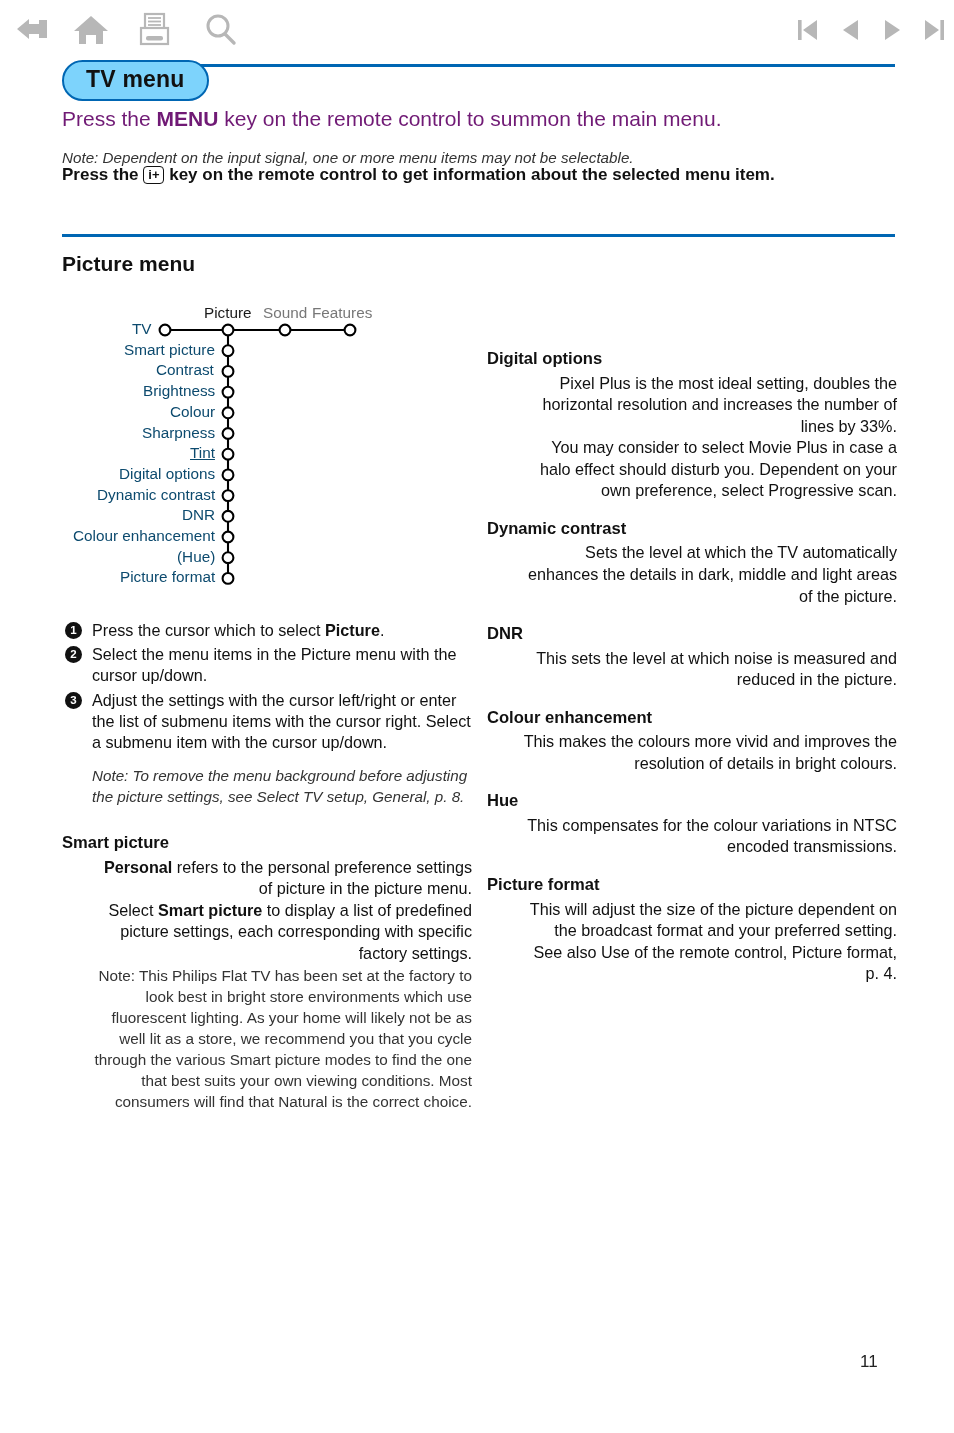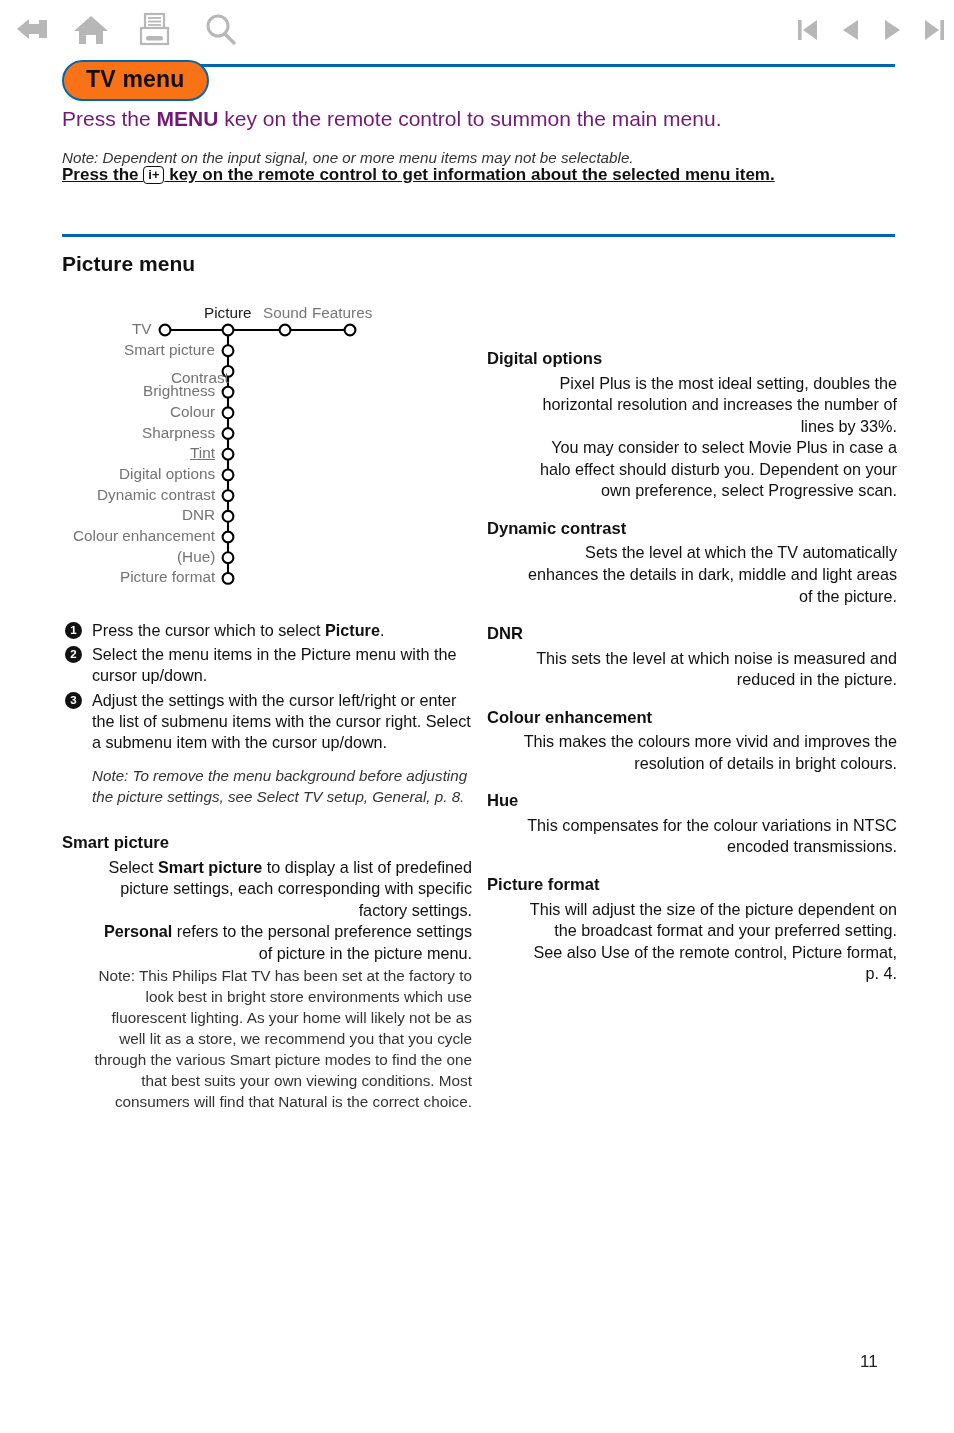--- a/index.html
+++ b/index.html
@@ -47,21 +47,21 @@
     left: 140px; top: 64px;
     width: 755px; height: 3px;
     background: #0066b3;
   }
   #tv-menu-badge {
     position: absolute;
     left: 62px; top: 60px;
     padding: 4px 22px 6px 22px;
     border: 2.4px solid #0066b3;
     border-radius: 22px;
-    background: #f97316;
+    background: #7dd3fc;
     font-size: 23px;
     font-weight: bold;
     letter-spacing: 0.2px;
     color: #111;
     line-height: 1.18;
   }
 
   
   #intro {
     position: absolute;
@@ -84,21 +84,20 @@
 
   #info-line {
     position: absolute;
     left: 62px; top: 163px;
     width: 850px;
     font-size: 17px;
     font-weight: bold;
     color: #111;
     line-height: 1.4;
     white-space: nowrap;
-    text-decoration: underline;
   }
   .iplus-icon {
     display: inline-block;
     border: 1.8px solid #111;
     border-radius: 4px;
     padding: 0px 4px 1px 4px;
     font-size: 13px;
     font-weight: bold;
     line-height: 1.18;
     vertical-align: 1px;
@@ -125,21 +124,21 @@
   
   #tree {
     position: absolute;
     left: 60px; top: 292px;
     width: 400px; height: 310px;
   }
   #tree svg { display: block; }
   .tree-label {
     position: absolute;
     font-size: 15.3px;
-    color: #737373;
+    color: #0c4a6e;
     text-align: center;
     white-space: nowrap;
   }
   .tree-col-label {
     position: absolute;
     font-size: 15.3px;
     white-space: nowrap;
   }
   .tree-col-label.active { color: #1a1a1a; }
   .tree-col-label.dim { color: #777777; }
@@ -317,21 +316,21 @@
       <circle cx="168" cy="245" r="5.4" fill="#fff" stroke="#000" stroke-width="2.1"></circle>
       <circle cx="168" cy="265.7" r="5.4" fill="#fff" stroke="#000" stroke-width="2.1"></circle>
       <circle cx="168" cy="286.4" r="5.4" fill="#fff" stroke="#000" stroke-width="2.1"></circle>
     </svg>
   <div id="tree-labels">
       <div class="tree-col-label active" style="top: 12px; left: 144px;">Picture</div>
       <div class="tree-col-label dim" style="top: 12px; left: 203px;">Sound</div>
       <div class="tree-col-label dim" style="top: 12px; left: 252px;">Features</div>
       <div class="tree-label" style="top: 28px; left: 72px;">TV</div>
       <div class="tree-label" style="top: 48.7px; left: 64px;">Smart picture</div>
-      <div class="tree-label" style="top: 69.4px; left: 111px; margin-top: 8px;">Contrast</div>
+      <div class="tree-label" style="top: 69.4px; left: 96px;">Contrast</div>
       <div class="tree-label" style="top: 90.1px; left: 83px;">Brightness</div>
       <div class="tree-label" style="top: 110.8px; left: 110px;">Colour</div>
       <div class="tree-label" style="top: 131.5px; left: 82px;">Sharpness</div>
       <div class="tree-label" style="top: 152.2px; left: 130px; text-decoration: underline;">Tint</div>
       <div class="tree-label" style="top: 172.9px; left: 59px;">Digital options</div>
       <div class="tree-label" style="top: 193.6px; left: 37px;">Dynamic contrast</div>
       <div class="tree-label" style="top: 214.3px; left: 122px;">DNR</div>
       <div class="tree-label" style="top: 235px; left: 13px;">Colour enhancement</div>
       <div class="tree-label" style="top: 255.7px; left: 117px;">(Hue)</div>
       <div class="tree-label" style="top: 276.4px; left: 60px;">Picture format</div>
@@ -342,22 +341,22 @@
   <div id="steps-container">
       <div class="step"><span class="num">1</span><span>Press the cursor which to select </span><b>Picture</b><span>.</span></div>
       <div class="step"><span class="num">2</span><span>Select the menu items in the Picture menu with the cursor up/down.</span></div>
       <div class="step"><span class="num">3</span><span>Adjust the settings with the cursor left/right or enter the list of submenu items with the cursor right. Select a submenu item with the cursor up/down.</span></div>
     </div>
   <div class="inset-note">Note: To remove the menu background before adjusting the picture settings, see Select TV setup, General, p. 8.</div>
 
   <div id="smart-picture-block">
     <h3 class="sub">Smart picture</h3>
     <div class="sub-body">
+      <div class="p"><b>Personal</b><span> refers to the personal preference settings of picture in the picture menu.</span></div>
       <div class="p"><span>Select </span><b>Smart picture</b><span> to display a list of predefined picture settings, each corresponding with specific factory settings.</span></div>
-      <div class="p"><b>Personal</b><span> refers to the personal preference settings of picture in the picture menu.</span></div>
       <span class="ital">Note: This Philips Flat TV has been set at the factory to look best in bright store environments which use fluorescent lighting. As your home will likely not be as well lit as a store, we recommend you that you cycle through the various Smart picture modes to find the one that best suits your own viewing conditions. Most consumers will find that Natural is the correct choice.</span>
     </div>
   </div>
 </div>
 
 <div id="col-right">
     <h3 class="sub">Digital options</h3>
     <div class="sub-body">
       <div class="p">Pixel Plus is the most ideal setting, doubles the horizontal resolution and increases the number of lines by 33%.</div>
       <div class="p">You may consider to select Movie Plus in case a halo effect should disturb you. Dependent on your own preference, select Progressive scan.</div>

